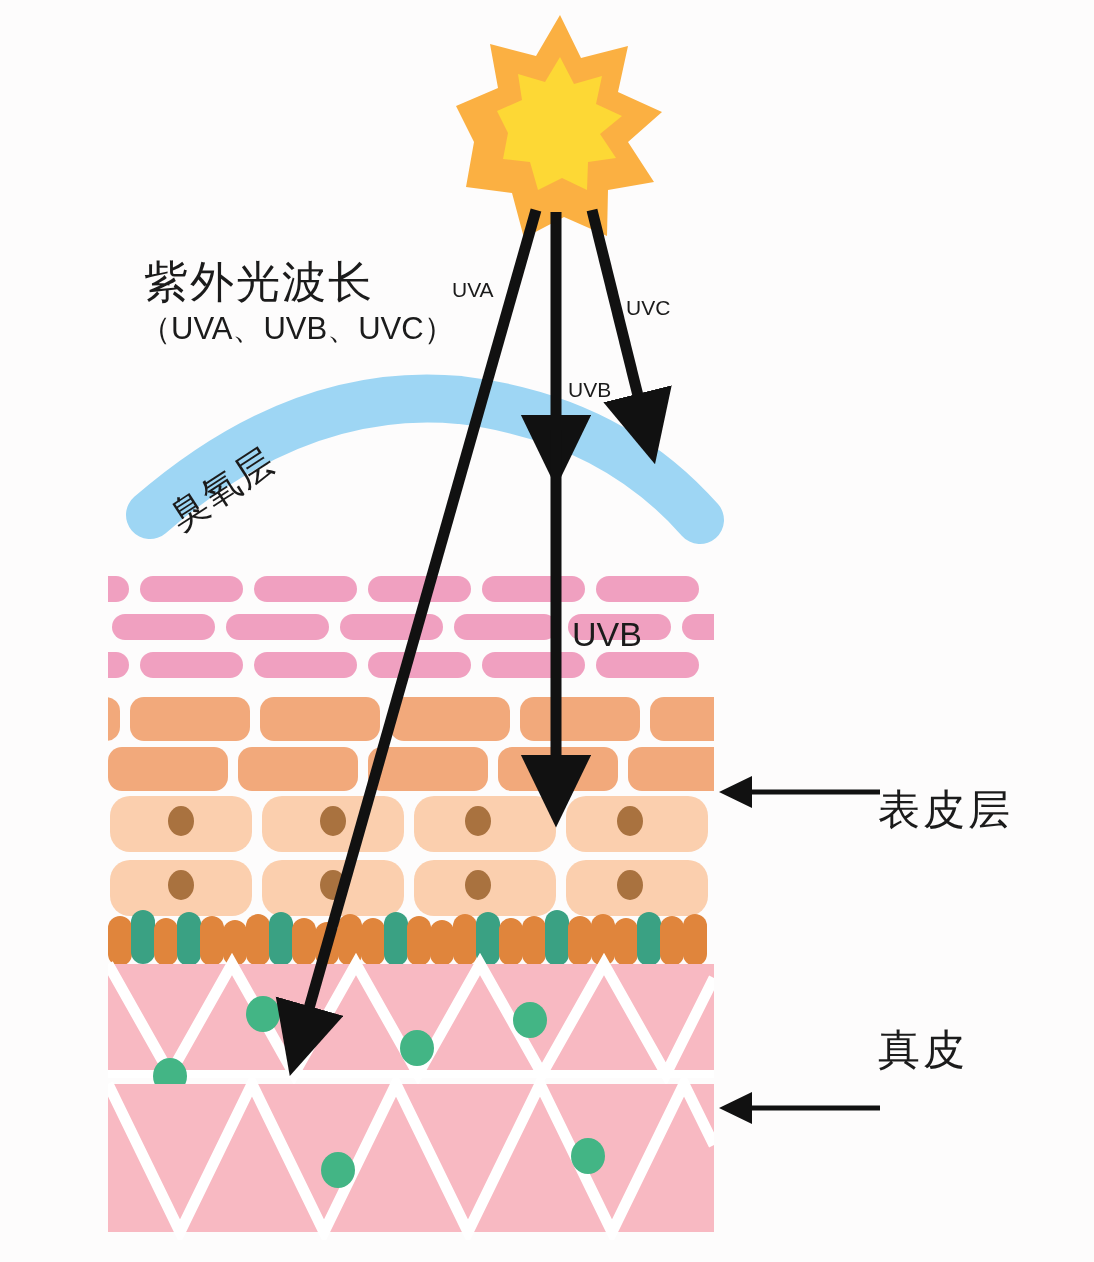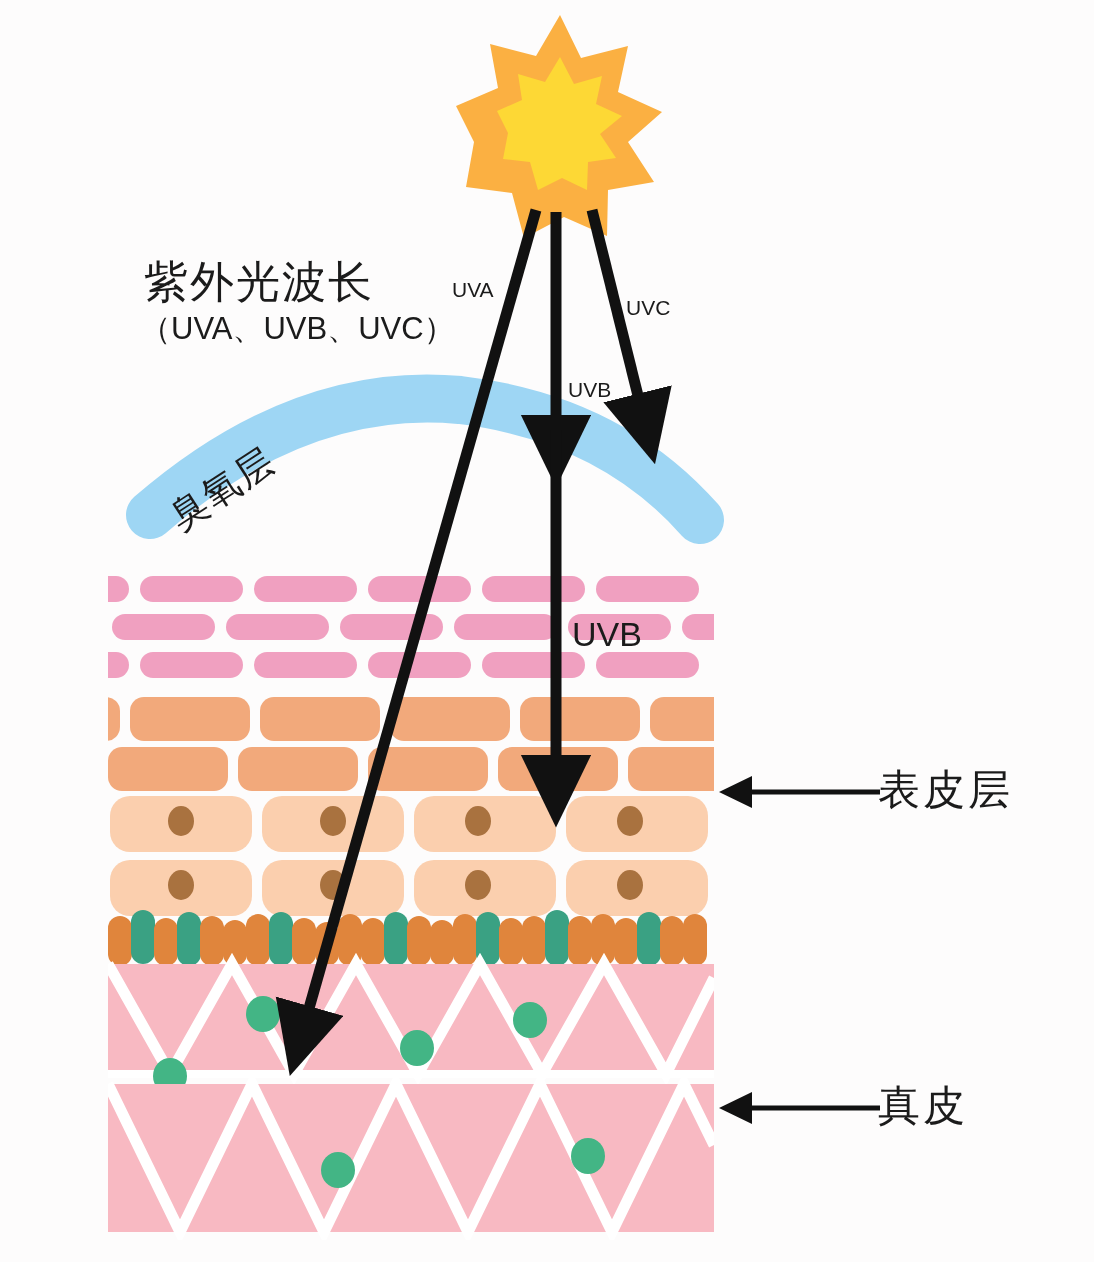--- a/index.html
+++ b/index.html
@@ -203,16 +203,16 @@
   <div class="txt title-cn" style="left:144px;top:253px;">紫外光波长</div>
   <div class="txt title-sub" style="left:140px;top:308px;">（UVA、UVB、UVC）</div>
 
   <div class="txt ray-lbl" style="left:452px;top:278px;">UVA</div>
   <div class="txt ray-lbl" style="left:568px;top:378px;">UVB</div>
   <div class="txt ray-lbl" style="left:626px;top:296px;">UVC</div>
   <div class="txt ray-lbl-big" style="left:572px;top:615px;">UVB</div>
 
   <div class="txt ozone-lbl" style="left:160px;top:500px;transform:rotate(-33deg);">臭氧层</div>
 
-  <div class="txt side-lbl" style="left:878px;top:762px;">表皮层</div>
-  <div class="txt side-lbl" style="left:878px;top:1078px;">真皮</div>
+  <div class="txt side-lbl" style="left:878px;top:782px;">表皮层</div>
+  <div class="txt side-lbl" style="left:878px;top:1022px;">真皮</div>
 
 </div>
 
 </body></html>

